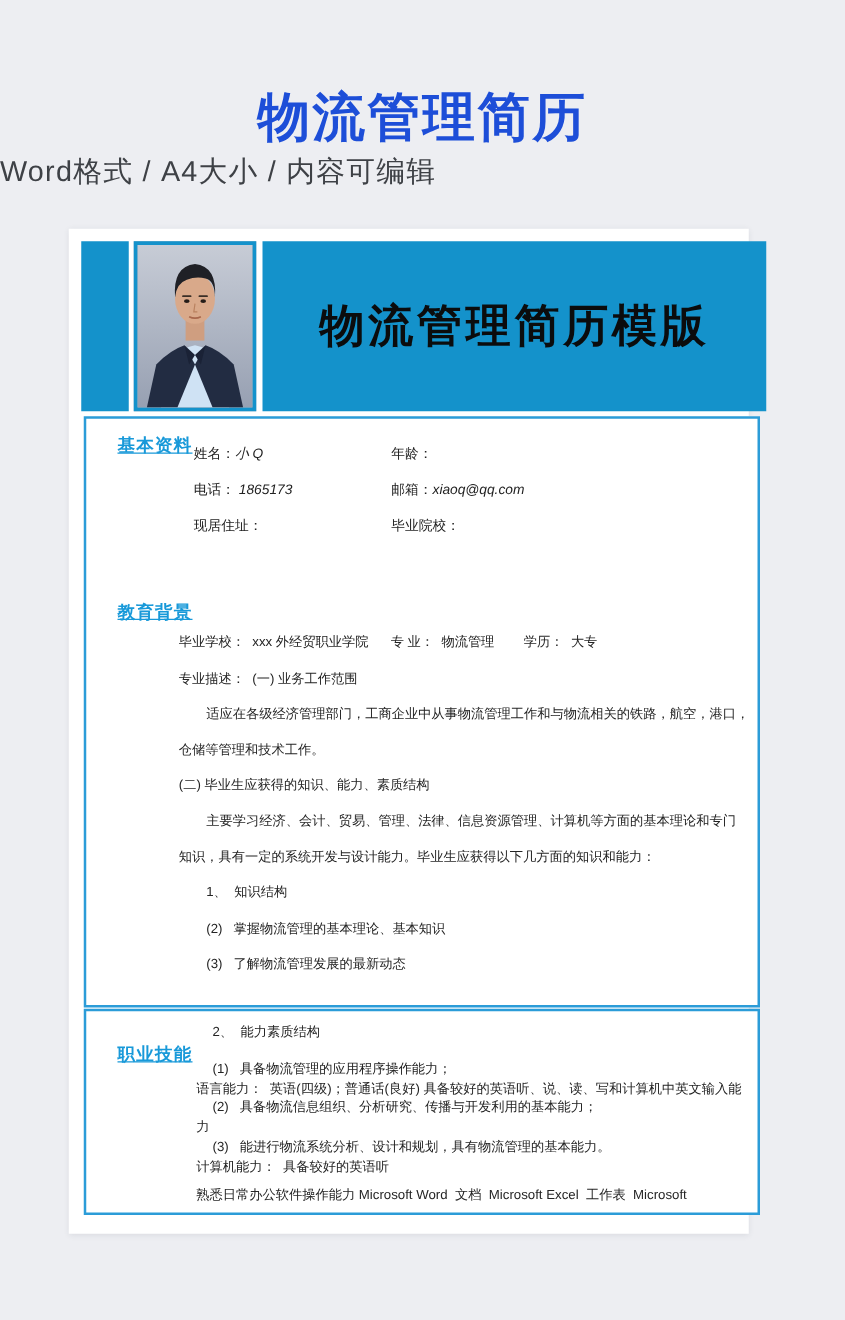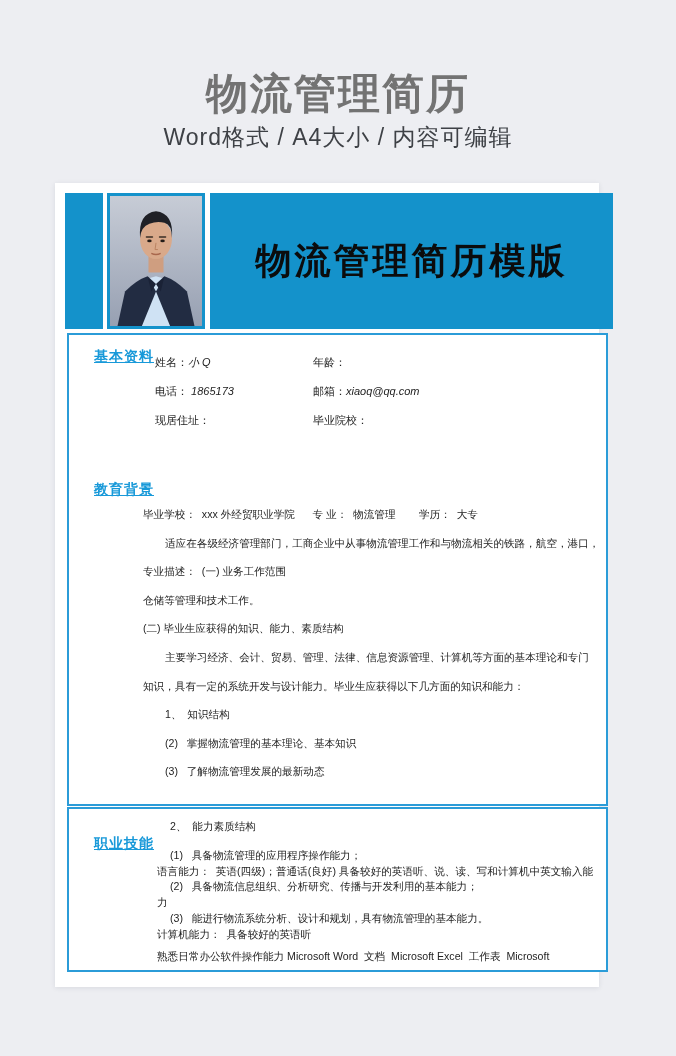--- a/index.html
+++ b/index.html
@@ -9,25 +9,25 @@
     background: #edeef2;
     position: relative;
     overflow: hidden;
     color: #2e2e2e;
   }
   
   .page-title {
     position: absolute; left: 0; top: 66px; width: 100%;
     text-align: center;
     font-size: 42px; font-weight: 800; letter-spacing: 2px;
-    color: #737373;
+    color: #1d4ed8;
   }
   .page-subtitle {
     position: absolute; left: 0; top: 122px; width: 100%;
-    text-align: center;
+    text-align: left;
     font-size: 23px; font-weight: 500; letter-spacing: 1px;
     color: #3e4146;
   }
   
   .paper {
     position: absolute; left: 55px; top: 183px;
     width: 544px; height: 804px;
     background: #ffffff;
     box-shadow: 0 1px 5px rgba(40,50,70,.10);
   }
@@ -157,22 +157,22 @@
       <div class="field"><span class="lbl">电话：</span><span class="val"> 1865173</span></div>
       <div class="field"><span class="lbl">邮箱：</span><span class="val">xiaoq@qq.com</span></div>
       <div class="field"><span class="lbl">现居住址：</span><span class="val"></span></div>
       <div class="field"><span class="lbl">毕业院校：</span><span class="val"></span></div>
     </div>
 
     <div class="section-title t-edu">教育背景</div>
 
     <div class="edu-lines">
       <div class="line">毕业学校：  xxx 外经贸职业学院      专 业：  物流管理        学历：  大专</div>
+      <div class="line">专业描述：  (一) 业务工作范围</div>
       <div class="line eind">适应在各级经济管理部门，工商企业中从事物流管理工作和与物流相关的铁路，航空，港口，</div>
-      <div class="line">专业描述：  (一) 业务工作范围</div>
       <div class="line">仓储等管理和技术工作。</div>
       <div class="line">(二) 毕业生应获得的知识、能力、素质结构</div>
       <div class="line eind">主要学习经济、会计、贸易、管理、法律、信息资源管理、计算机等方面的基本理论和专门</div>
       <div class="line">知识，具有一定的系统开发与设计能力。毕业生应获得以下几方面的知识和能力：</div>
       <div class="line eind">1、  知识结构</div>
       <div class="line eind">(2)   掌握物流管理的基本理论、基本知识</div>
       <div class="line eind">(3)   了解物流管理发展的最新动态</div>
     </div>
   </div>
 

